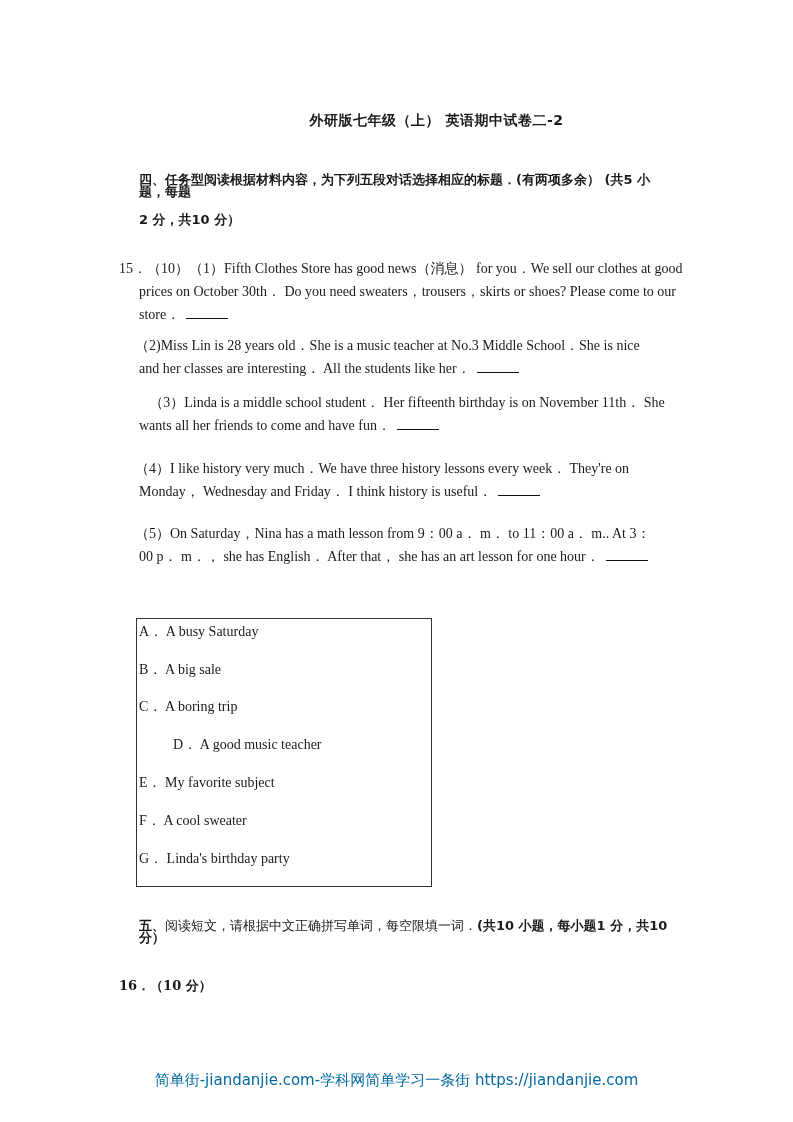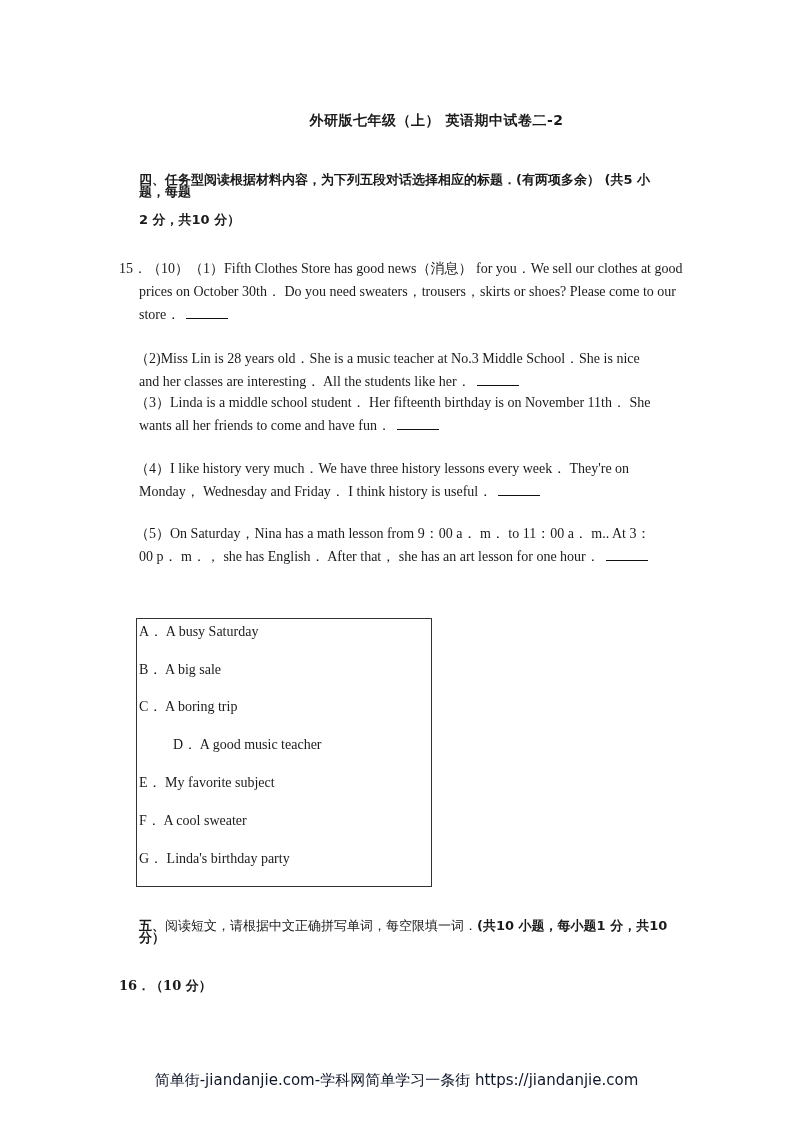--- a/index.html
+++ b/index.html
@@ -32,21 +32,21 @@
   }
   .optbox {
     left: 136px; top: 618px; width: 296px; height: 269px;
     border: 1.3px solid #333; box-sizing: border-box;
   }
   .opt {
     position: absolute; left: 2px; font-size: 14px; white-space: nowrap;
   }
   .footer {
     left: 0; width: 793px; top: 1071px; text-align: center;
-    font-family: "DejaVu Sans", sans-serif; font-size: 15px; color: #0f172a;
+    font-family: "DejaVu Sans", sans-serif; font-size: 15px; color: #0369a1;
   }
 </style>
 </head>
 <body>
 
 <div class="abs title">外研版七年级（上） 英语期中试卷二-2</div>
 
 <div class="abs sec-head" style="top:174px;">
   <span class="line">四、任务型阅读根据材料内容，为下列五段对话选择相应的标题．(有两项多余） (共5  小</span>
   <span class="line">题，每题</span>
@@ -54,27 +54,27 @@
 <div class="abs sec-head" style="top:214px;">2  分，共10  分）</div>
 
 <div class="abs para" style="top:249px;">
   <span class="line">
     <span>15．（10）</span><span>（1）Fifth Clothes Store has good news（消息）   for you．We sell our clothes at good</span>
   </span>
   <span class="line indent">prices on October 30th． Do you need sweaters，trousers，skirts or shoes? Please come to our</span>
   <span class="line indent"><span>store．</span><span class="blank"></span></span>
 </div>
 
-<div class="abs para" style="top:339px;">
+<div class="abs para" style="top:326px;">
   <span class="line indent" style="padding-left:16px;">（2)Miss Lin is 28 years old．She is a music teacher at No.3 Middle School．She is nice</span>
   <span class="line indent"><span>and her classes  are interesting． All the students like her．</span><span class="blank"></span></span>
 </div>
 
 <div class="abs para" style="top:383px;">
-  <span class="line indent" style="padding-left:16px;">（3）Linda  is a middle school student． Her fifteenth birthday is on November 11th． She</span>
+  <span class="line indent" style="padding-left:16px;text-align:center;">（3）Linda  is a middle school student． Her fifteenth birthday is on November 11th． She</span>
   <span class="line indent"><span>wants all her friends to come and have fun．</span><span class="blank"></span></span>
 </div>
 
 <div class="abs para" style="top:449px;">
   <span class="line indent" style="padding-left:16px;">（4）I like history very much．We have three history lessons every week． They're on</span>
   <span class="line indent"><span>Monday，  Wednesday  and Friday． I think history is useful．</span><span class="blank"></span></span>
 </div>
 
 <div class="abs para" style="top:514px;">
   <span class="line indent" style="padding-left:16px;">（5）On Saturday，Nina has a math lesson from 9：00 a． m． to 11：00 a． m.. At 3：</span>

